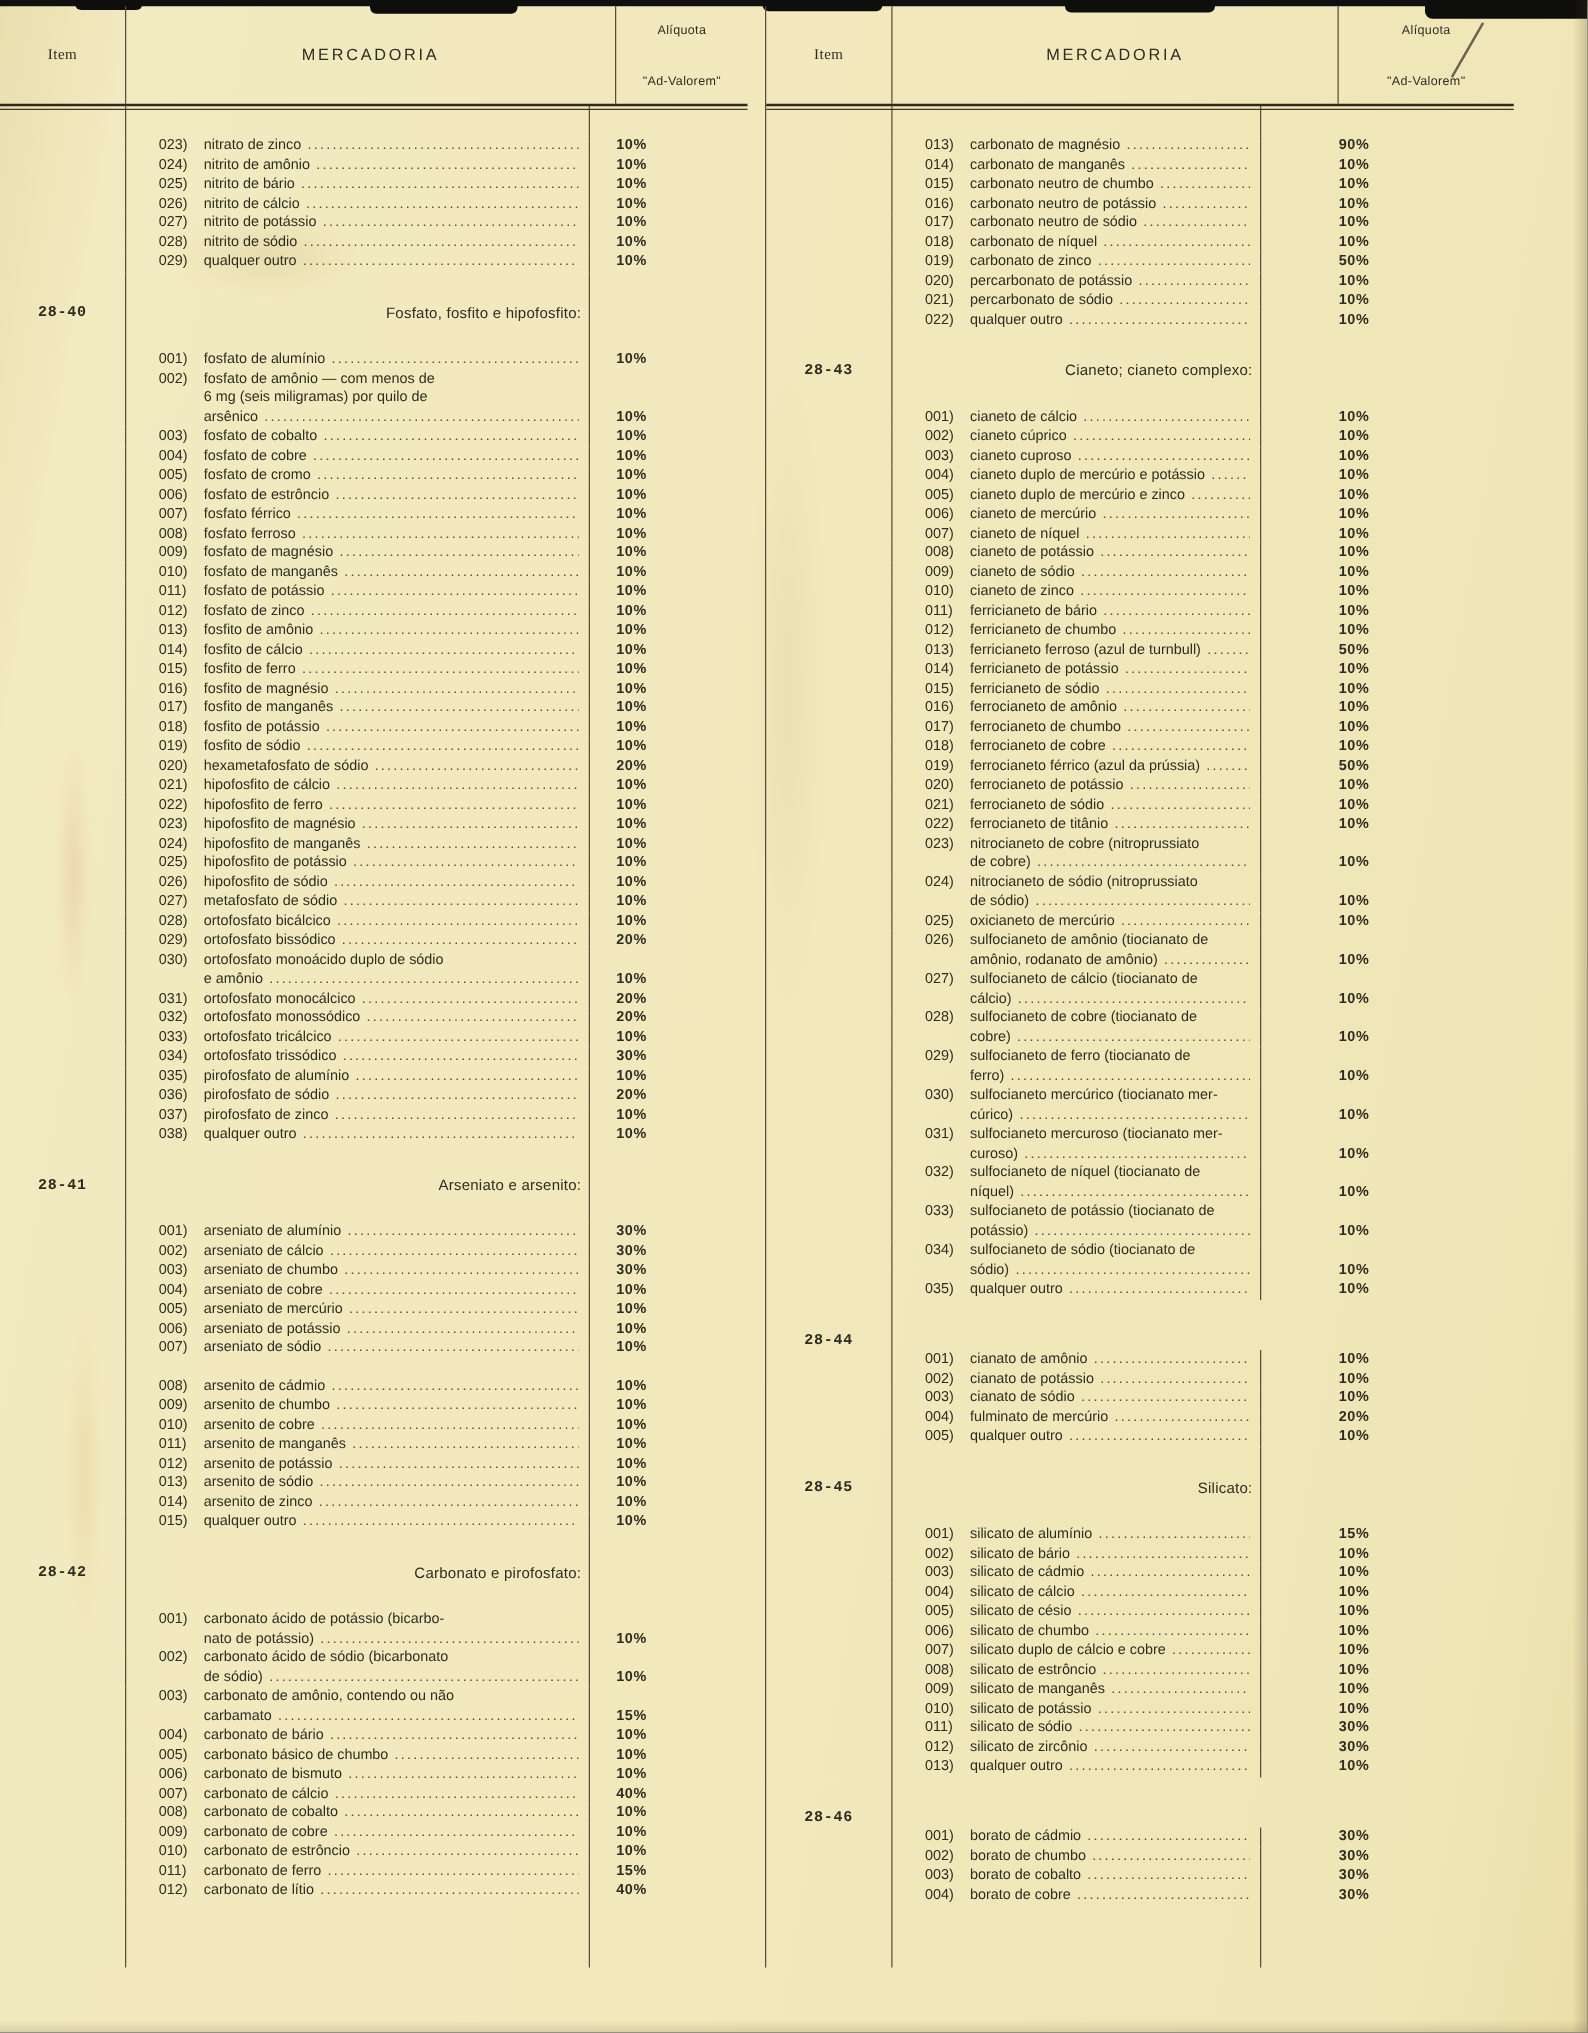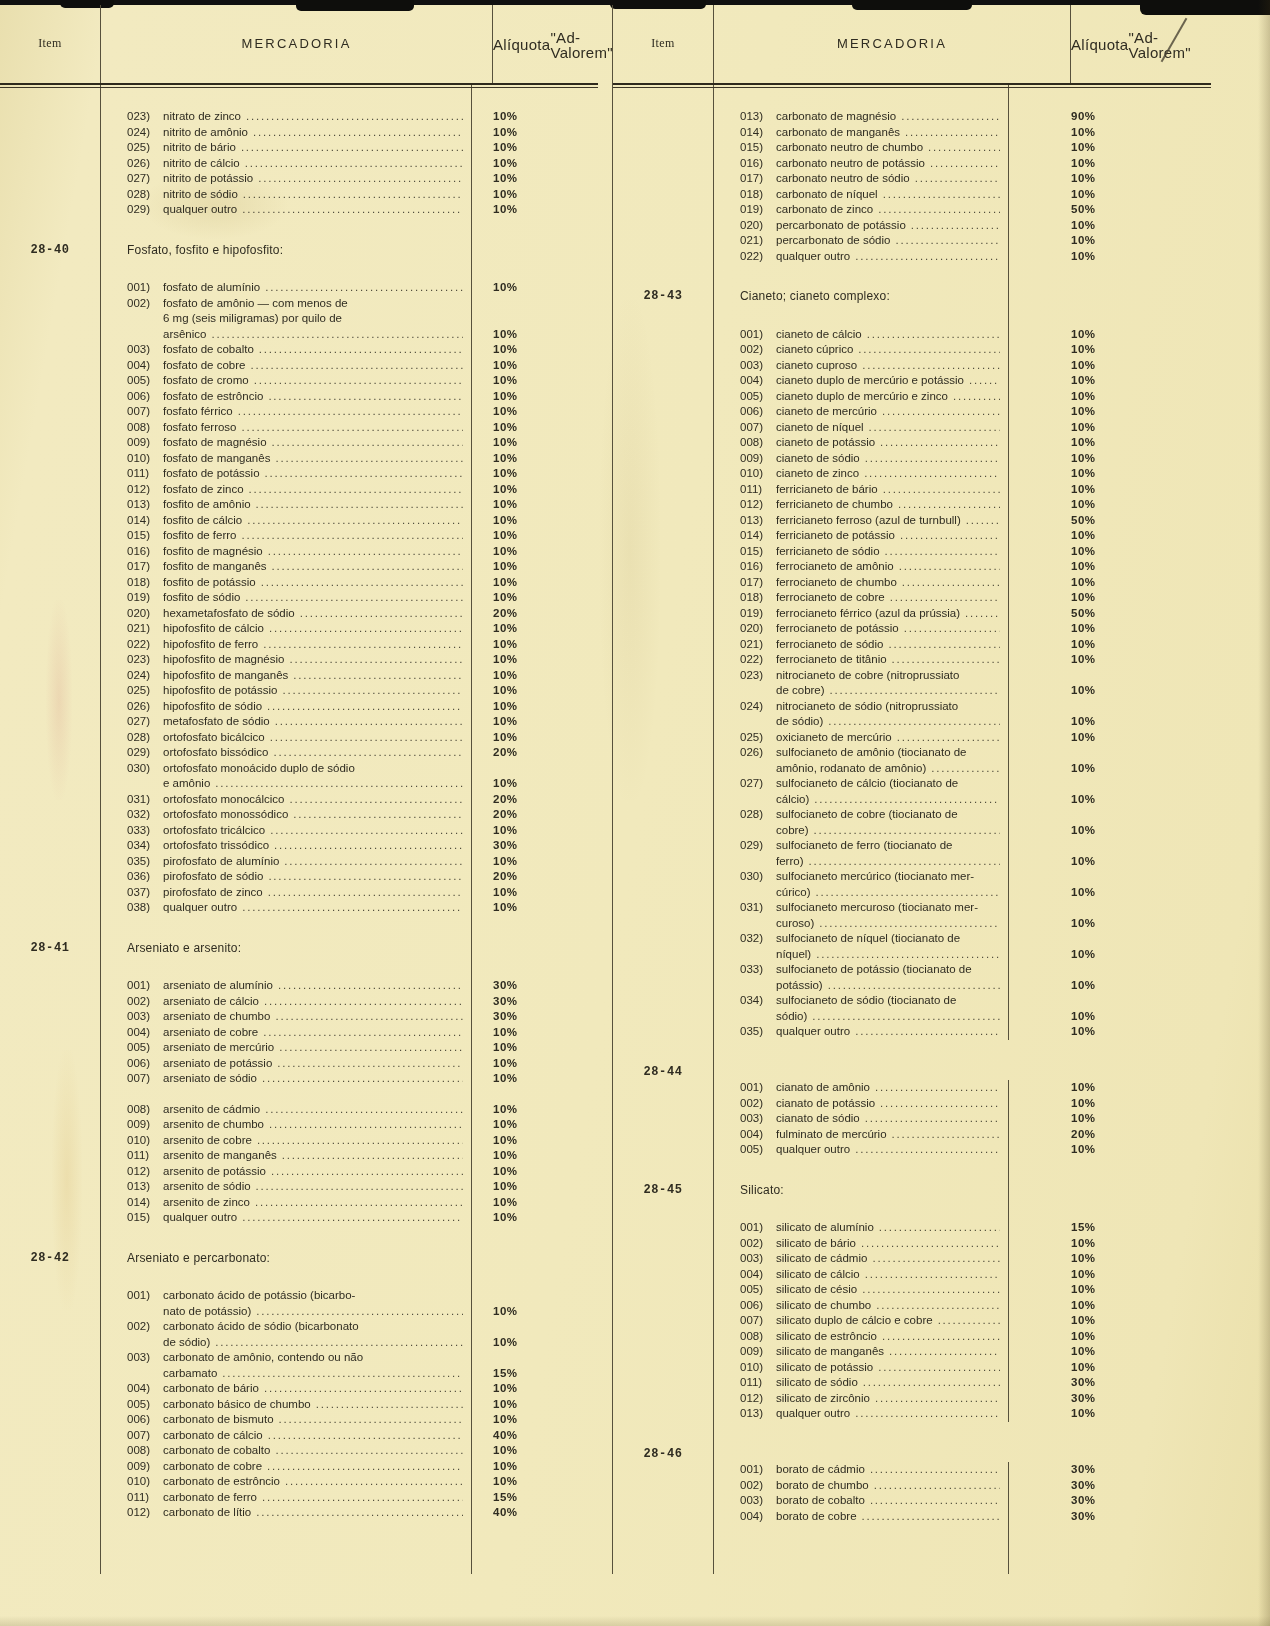--- a/index.html
+++ b/index.html
@@ -29,35 +29,35 @@
   .halves{position:absolute;top:5px;left:0;bottom:52px;right:59px;display:flex;}
   .half{display:flex;flex-direction:column;}
   .half-left{width:598px;}
   .half-right{width:598px;margin-left:14px;border-left:1px solid #57513c;}
 
   .thead{display:flex;height:78px;border-bottom:2px solid #2e2a1d;position:relative;flex:none;}
   .thead::after{content:"";position:absolute;left:0;right:0;bottom:-5px;height:1px;background:#3c3627;}
   .th{display:flex;align-items:center;justify-content:center;}
   .th-item{width:100px;border-right:1px solid #57513c;font-size:12px;letter-spacing:.4px;font-family:Liberation Serif, serif;}
   .th-merc{flex:1;border-right:1px solid #57513c;letter-spacing:2.2px;font-size:13px;}
-  .th-aliq{width:105px;flex-direction:row;justify-content:space-between;padding:12px 0 10px;font-size:15px;letter-spacing:.3px;position:relative;}
+  .th-aliq{width:105px;flex-direction:column;justify-content:space-between;padding:12px 0 10px;font-size:10px;letter-spacing:.3px;position:relative;}
   .half-right .th-aliq{width:140px;}
 
   .tbody{flex:1;display:flex;flex-direction:column;}
   .row{display:flex;align-items:stretch;}
   .ci{width:100px;border-right:1px solid #57513c;flex:none;display:flex;justify-content:center;align-items:flex-start;}
   .cm{flex:1;border-right:1px solid #57513c;padding:0 6px 0 26px;min-width:0;}
   .cv{width:105px;flex:none;padding-left:21px;display:flex;align-items:flex-end;font-weight:bold;letter-spacing:.5px;}
   .half-right .cv{width:140px;padding-left:62px;}
 
   .row.spacer{height:24px;}
   .row.fill{flex:1;}
   .row.gap .ci,.row.gap .cm{padding-top:15px;}
   .row.section .ci{padding-top:25px;}
-  .row.section .cm{padding-top:25px;padding-bottom:22px;}
+  .row.section .cm{padding-top:25px;padding-bottom:22px;text-align:right;}
   .code{font-weight:bold;font-size:12px;letter-spacing:.6px;font-family:Liberation Mono, monospace;}
   .title{font-size:12px;letter-spacing:.2px;}
 
   .line{display:flex;align-items:baseline;}
   .line.contline{padding-left:36px;}
   .num{width:36px;flex:none;}
   .txt{flex:0 1 auto;white-space:nowrap;}
   .dots{flex:1 1 10px;min-width:8px;overflow:hidden;white-space:nowrap;margin:0 2px 0 5px;opacity:.85;}
   .dots::after{content:"..........................................................................................................";letter-spacing:1.8px;}
 </style>
@@ -900,21 +900,21 @@
             </div>
             <div class="cv">
               <div class="val">10%</div>
             </div>
           </div>
           <div class="row section">
             <div class="ci">
               <div class="code">28-42</div>
             </div>
             <div class="cm">
-              <div class="title">Arseniato e percarbonato:</div>
+              <div class="title">Carbonato e pirofosfato:</div>
             </div>
             <div class="cv"></div>
           </div>
           <div class="row entry">
             <div class="ci"></div>
             <div class="cm">
               <div class="line">
                 <div class="num">001)</div>
                 <div class="txt">carbonato ácido de potássio (bicarbo-</div>
               </div>

